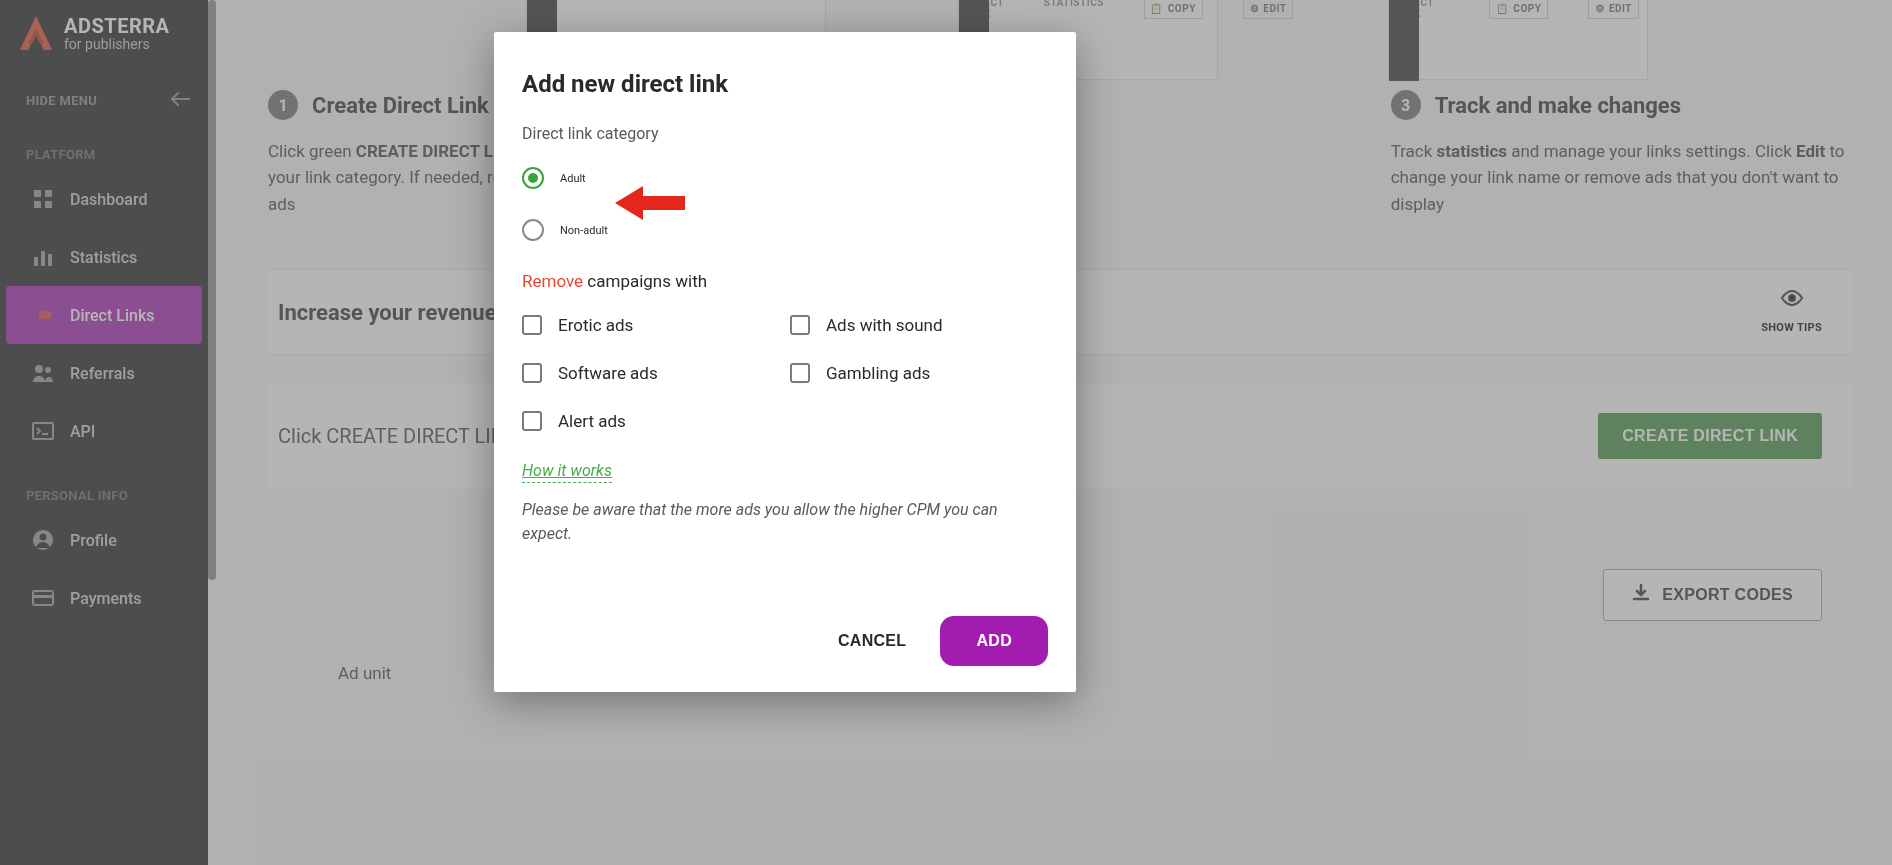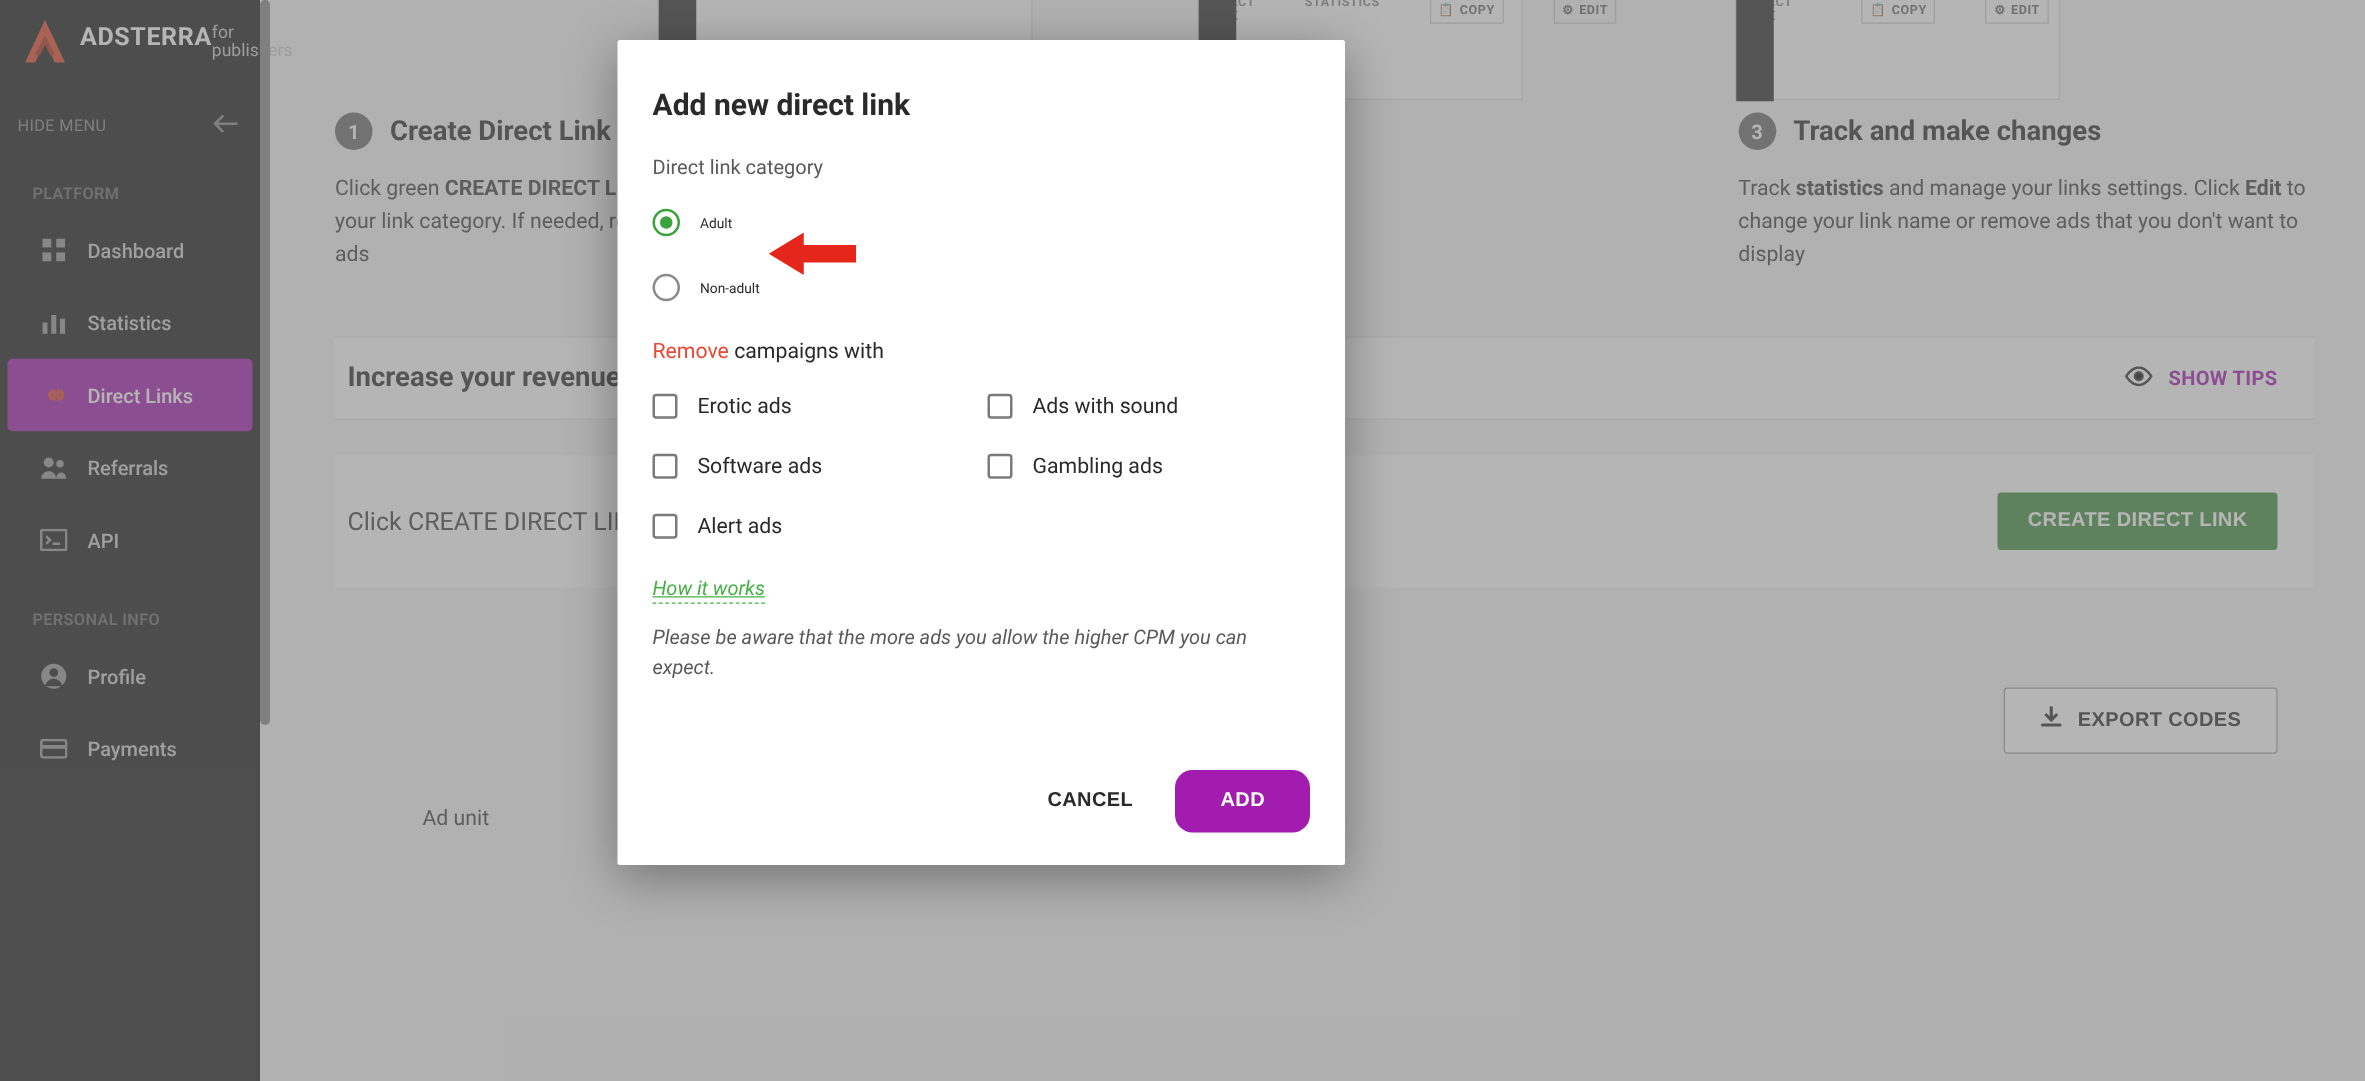--- a/index.html
+++ b/index.html
@@ -26,28 +26,28 @@
     display: flex;
     align-items: center;
     padding: 14px 18px 18px 18px;
     gap: 10px;
   }
   .logo-mark {
     width: 36px; height: 40px;
     position: relative;
   }
   .logo-text {
-    display: flex; line-height: 1.05;
+    display: flex; flex-direction: column; line-height: 1.05;
   }
   .logo-text .brand { font-size: 20px; font-weight: 700; letter-spacing: 0.5px; color: #fff;}
   .logo-text .sub   { font-size: 14px; color: #c9c9c9; }
   .hide-menu {
     display: flex; justify-content: space-between; align-items: center;
-    padding: 20px 18px 10px 14px;
-    color: #878787; font-size: 13px; font-weight: 400; letter-spacing: 0.3px;
+    padding: 20px 18px 10px 26px;
+    color: #878787; font-size: 13px; font-weight: 700; letter-spacing: 0.3px;
   }
   .section-label {
     padding: 28px 18px 8px 26px;
     color: #696969; font-size: 13px; font-weight: 600; letter-spacing: 0.3px;
   }
   .nav-item {
     display: flex; align-items: center; gap: 16px;
     padding: 18px 18px 18px 26px;
     color: #cfcfcf; font-size: 16px; font-weight: 500;
     cursor: pointer;
@@ -90,21 +90,21 @@
 
   .section-bar {
     margin-top: 52px;
     background: #fff;
     border-top: 1px solid #e6e6e6;
     border-bottom: 1px solid #e6e6e6;
     display: flex; justify-content: space-between; align-items: center;
     padding: 20px 30px 20px 10px;
   }
   .section-bar .title { font-size: 22px; font-weight: 700; color: #2a2a2a; }
-  .show-tips { display:flex; align-items:center; gap:12px; font-size:16px; font-weight:700; color:#a21caf; letter-spacing: 0.3px;}
+  .show-tips { display:flex; align-items:center; gap:12px; font-size:11px; font-weight:700; color:#000000; letter-spacing: 0.3px; flex-direction: column;}
 
   .cta-row {
     background:#fff;
     margin-top: 28px;
     display:flex; justify-content:space-between; align-items:center;
     padding: 30px 30px 30px 10px;
   }
   .cta-row .hint { font-size: 20px; color:#3e3e3e;}
   .btn-green {
     background:#3e8e3e; color:#fff; border:none; padding: 14px 24px;

